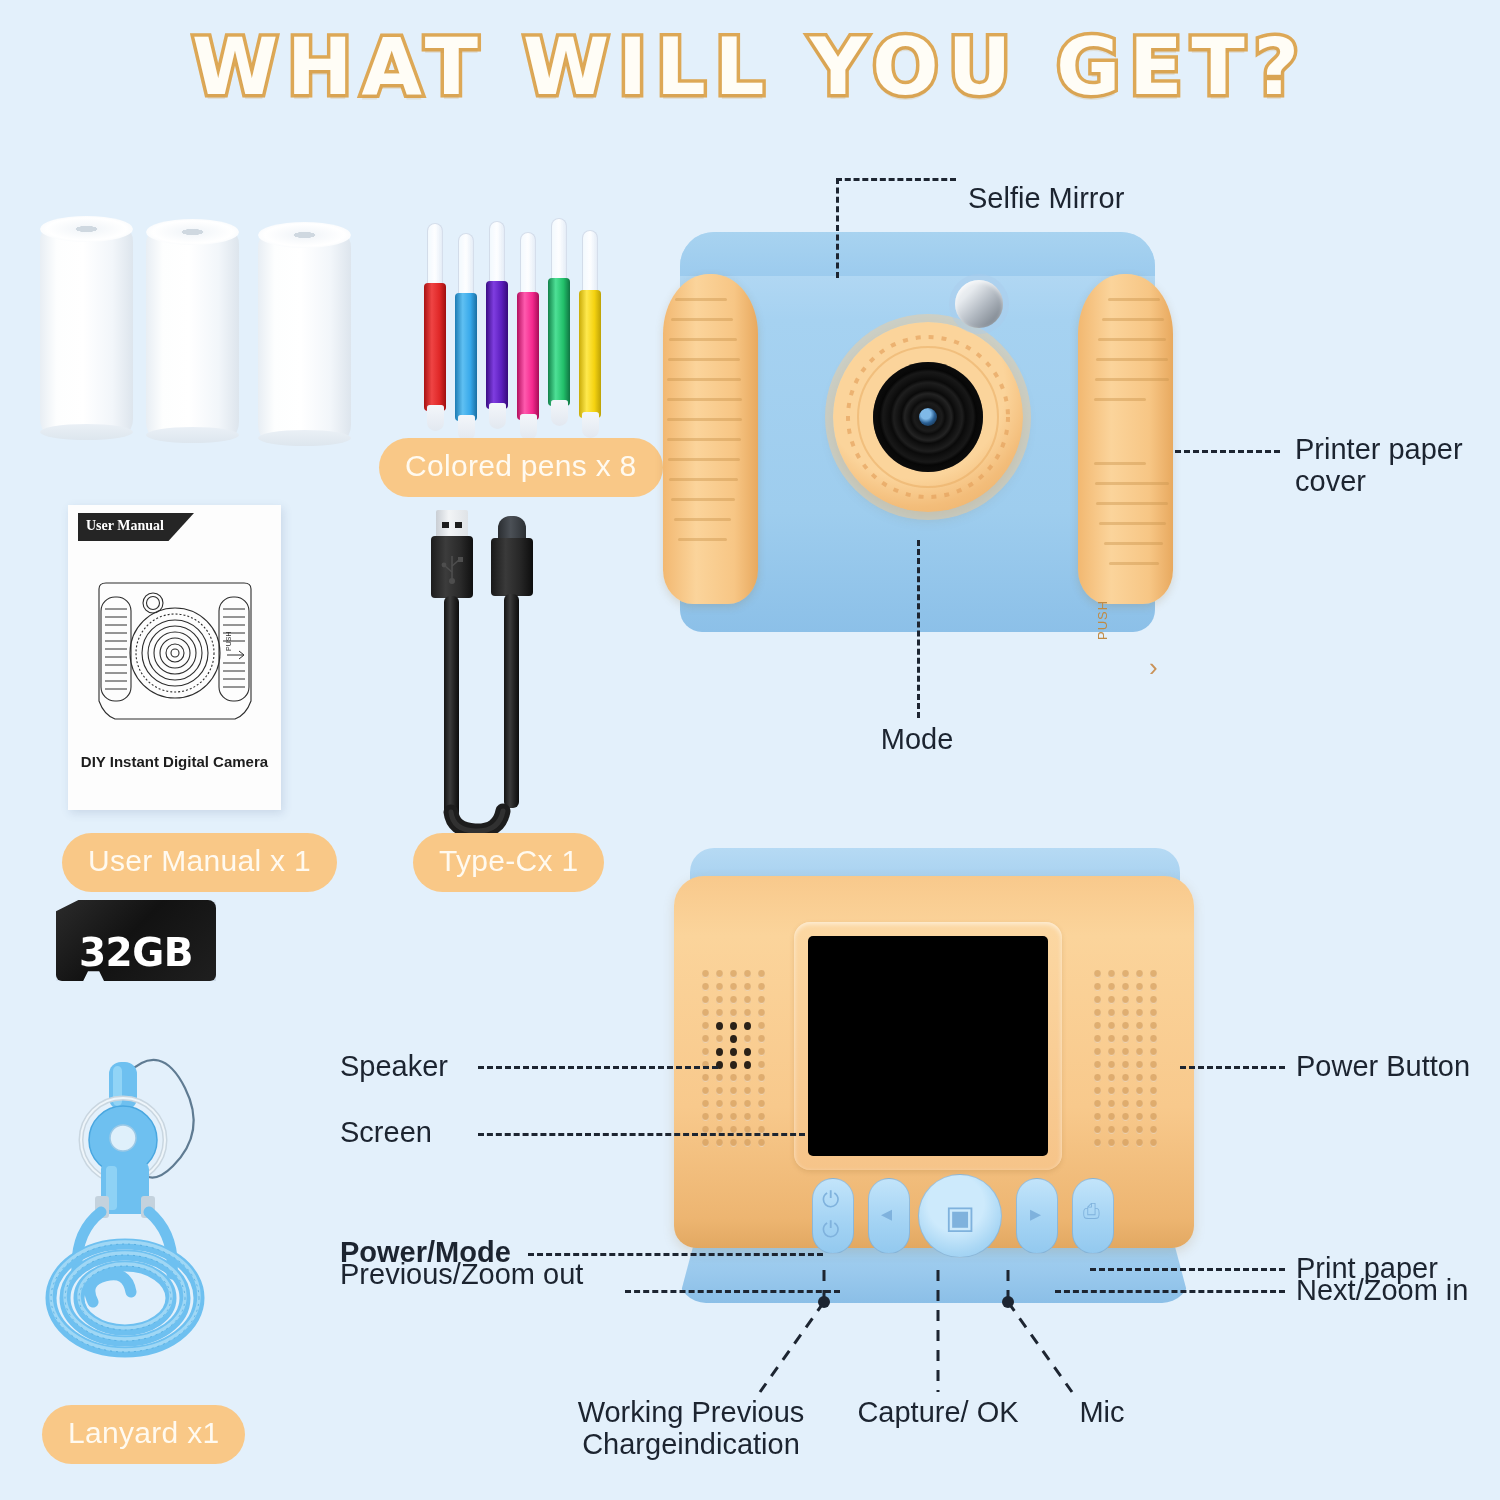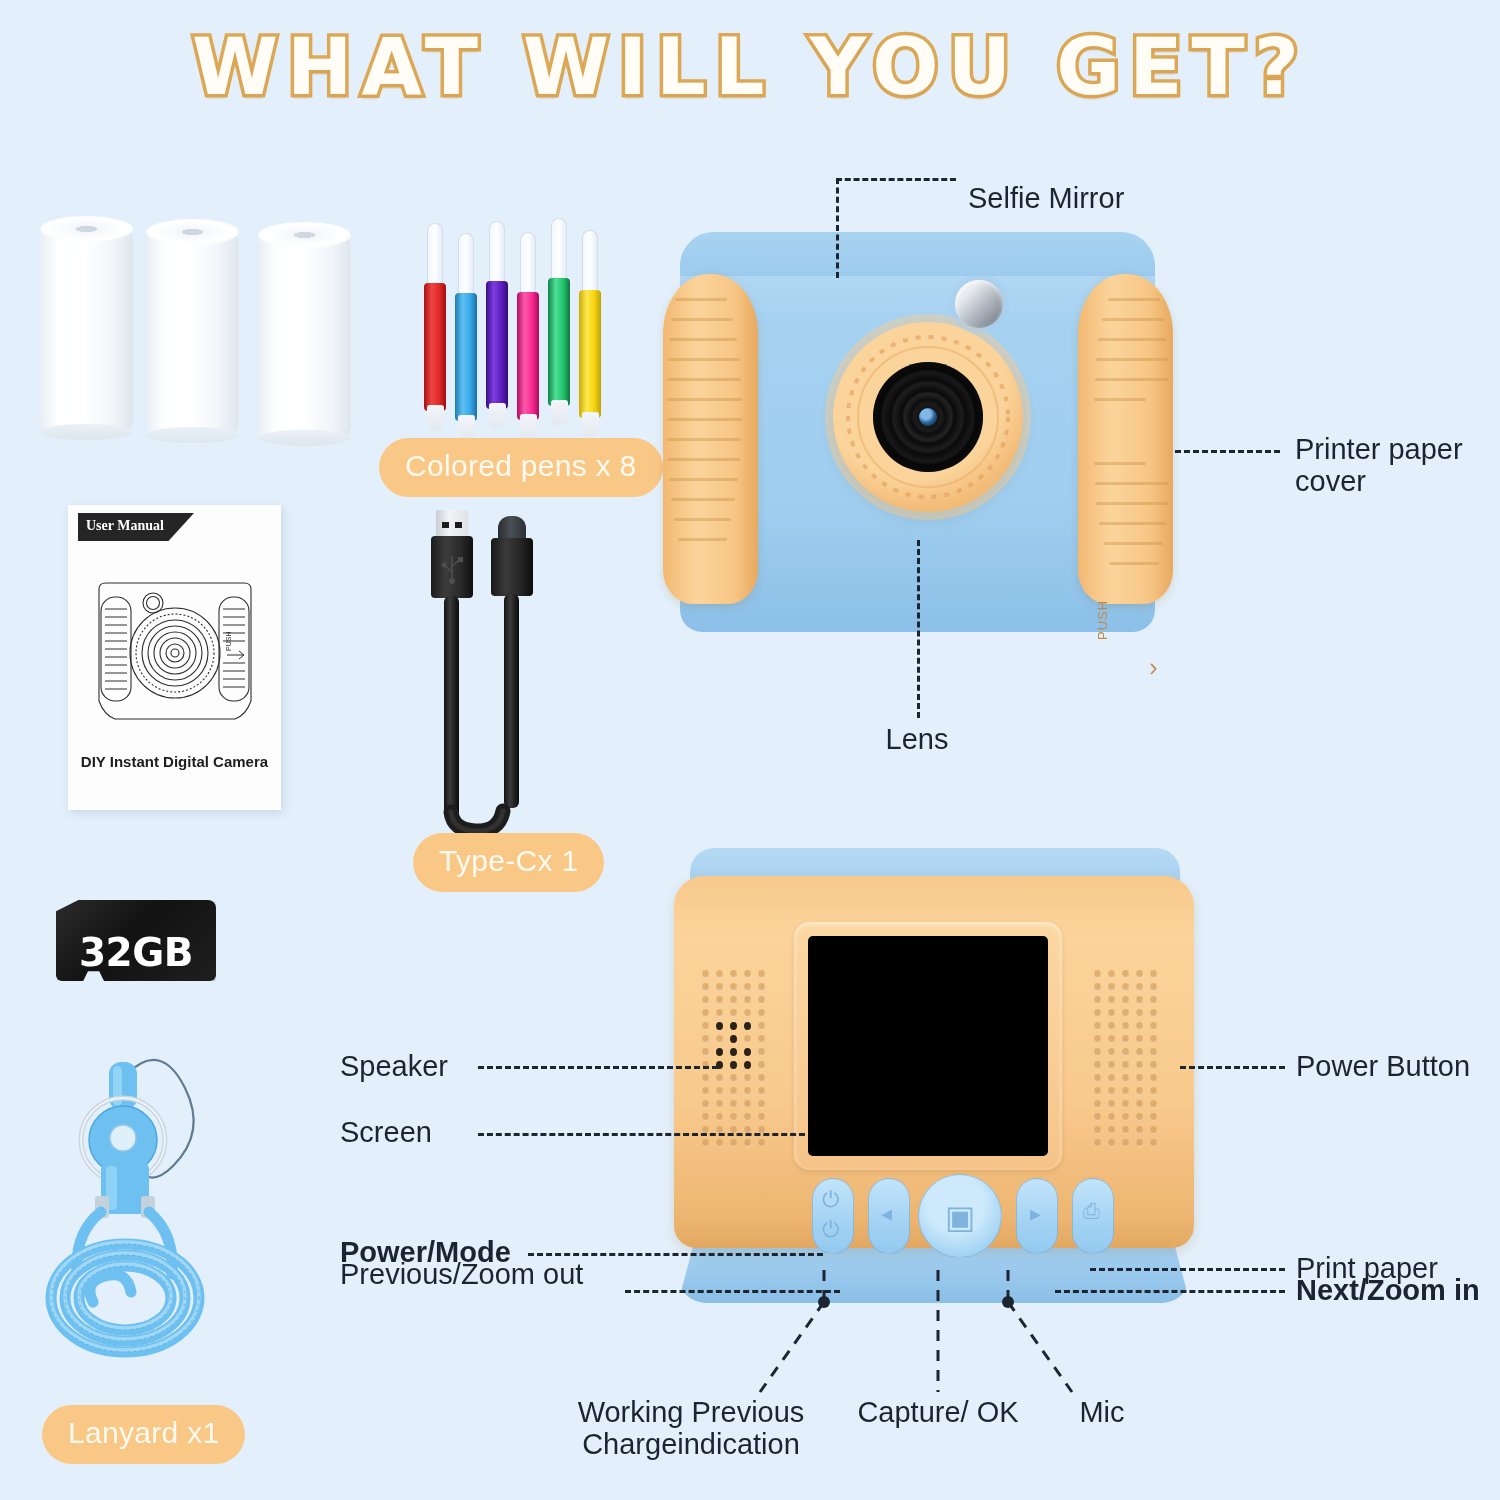--- a/index.html
+++ b/index.html
@@ -350,20 +350,21 @@
         <g stroke-width="1">
           <path d="M20 42h22M20 50h22M20 58h22M20 66h22M20 74h22M20 82h22M20 90h22M20 98h22M20 106h22M20 114h22M20 122h22"></path>
           <path d="M138 42h22M138 50h22M138 58h22M138 66h22M138 74h22M138 96h22M138 104h22M138 112h22M138 120h22"></path>
           <path d="M142 88h16M154 84l5 4-5 4"></path>
         </g>
       </g>
       <text x="146" y="84" font-size="7" fill="#2c2c2c" transform="rotate(-90 146 84)" font-family="Liberation Sans, sans-serif">PUSH</text>
     </svg>
     <div class="mcap">DIY Instant Digital Camera</div>
   </div>
+  <div class="pill" style="left:62px; top:833px;">User Manual x 1</div>
 
   <div id="cable">
     <div class="plug-a-tip">
         <i style="left:6px;"></i>
         <i style="left:19px;"></i>
       </div>
     <div class="plug-a">
       <svg width="42" height="62" viewBox="0 0 42 62">
         <g stroke="#4e4e4e" stroke-width="1.6" fill="none">
           <line x1="21" y1="20" x2="21" y2="44"></line>
@@ -483,21 +484,21 @@
   <div class="hline" style="left:836px; top:178px; width:120px;"></div>
   <div class="callout" style="left:968px; top:182px;">Selfie Mirror</div>
 
   <div class="hline" style="left:1175px; top:450px; width:105px;"></div>
   <div class="callout lbl2" style="left:1295px; top:433px;">
     <div>Printer paper</div>
     <div>cover</div>
   </div>
 
   <div class="vline" style="left:917px; top:540px; height:178px;"></div>
-  <div class="callout center" style="left:857px; top:723px; width:120px;">Lens</div>
+  <div class="callout center" style="left:857px; top:723px; width:120px;">Mode</div>
 
   <div id="cam-back">
     <div class="cb-bluetop"></div>
     <div class="cb-bluebot"></div>
     <div class="cb-body"></div>
 
     <div class="cb-bezel"></div>
     <div class="cb-screen"></div>
 
     <div class="grille l">
@@ -675,21 +676,21 @@
   <div class="callout" style="left:340px; top:1258px;">Previous/Zoom out</div>
   <div class="hline" style="left:625px; top:1290px; width:215px;"></div>
 
   <div class="hline" style="left:1180px; top:1066px; width:105px;"></div>
   <div class="callout" style="left:1296px; top:1050px;">Power Button</div>
 
   <div class="hline" style="left:1090px; top:1268px; width:195px;"></div>
   <div class="callout" style="left:1296px; top:1252px;">Print paper</div>
 
   <div class="hline" style="left:1055px; top:1290px; width:230px;"></div>
-  <div class="callout" style="left:1296px; top:1274px;font-weight:bold;">Next/Zoom in</div>
+  <div class="callout" style="left:1296px; top:1274px;">Next/Zoom in</div>
 
   <svg class="diag" style="left:760px; top:1240px; width:440px; height:180px;">
     <g stroke="#1d2531" stroke-width="3" stroke-dasharray="11 9" fill="none">
       <line x1="64" y1="30" x2="64" y2="62"></line>
       <line x1="64" y1="62" x2="0" y2="152"></line>
       <line x1="178" y1="30" x2="178" y2="152"></line>
       <line x1="248" y1="30" x2="248" y2="62"></line>
       <line x1="248" y1="62" x2="312" y2="152"></line>
     </g>
     <circle cx="64" cy="62" r="6" fill="#1d2531"></circle>

